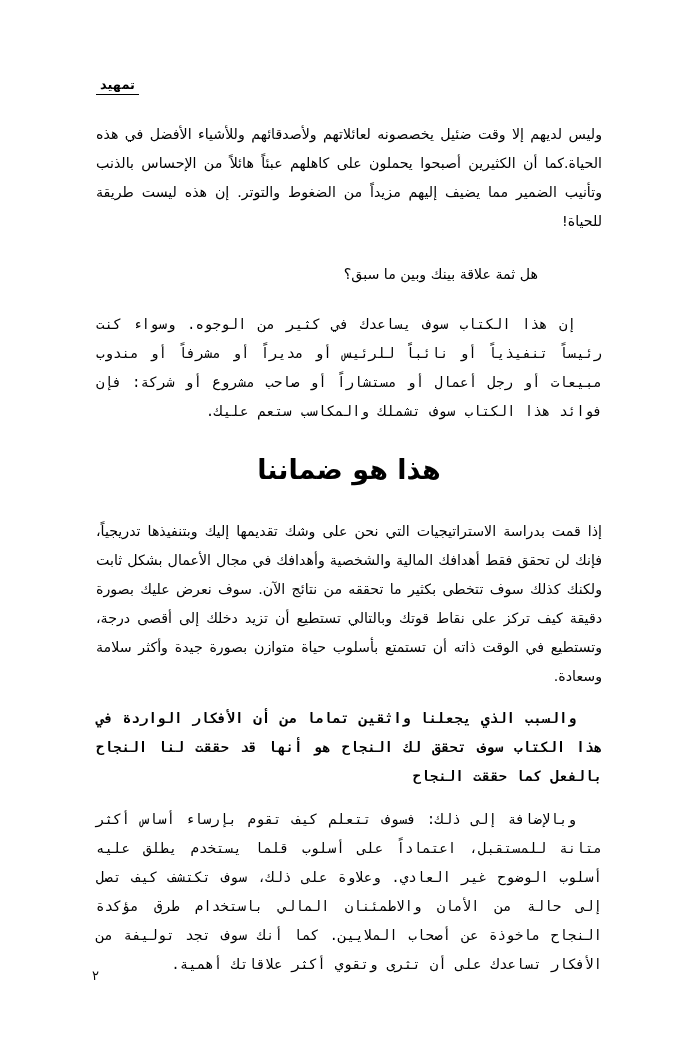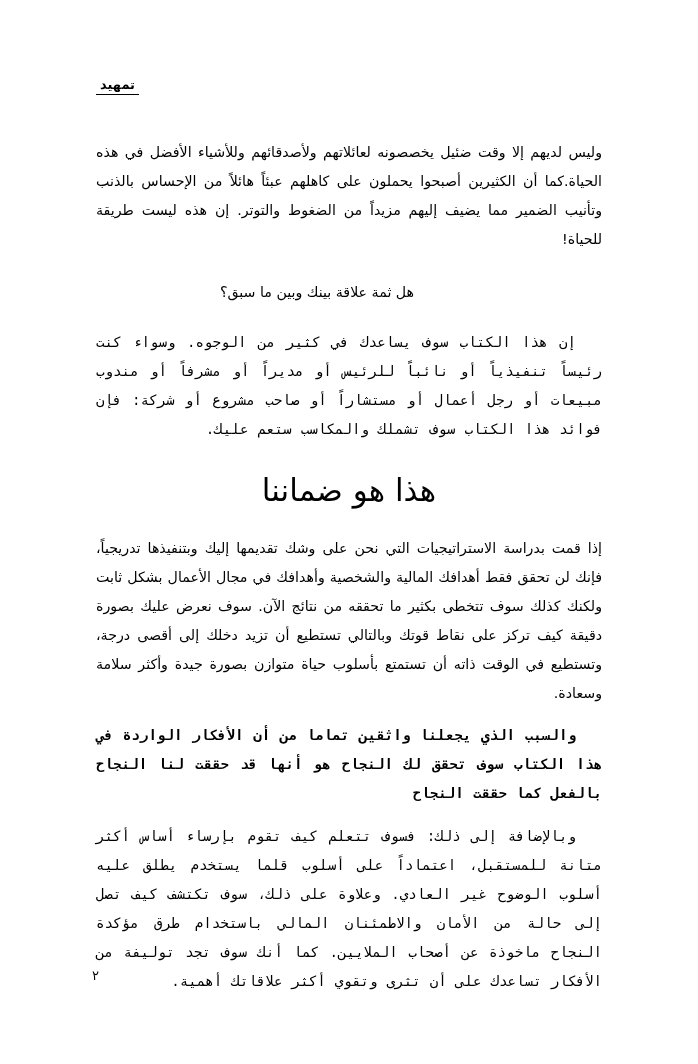--- a/index.html
+++ b/index.html
@@ -38,21 +38,21 @@
     font-size: 13px;
     font-weight: 700;
     letter-spacing: 0.5px;
     line-height: 1.1;
     display: block;
   }
 
   
   .content {
     position: absolute;
-    top: 138px;
+    top: 120px;
     right: 96px;
     left: 96px;
     width: 506px;
   }
 
   p.para {
     margin: 0 0 14px 0;
     font-size: 14.2px;
     line-height: 29px;
     text-align: justify;
@@ -65,30 +65,30 @@
     font-family: Liberation Mono, monospace;
   }
   p.para.bold {
     font-weight: 700;
   }
 
   .q-line {
     margin: 0 0 14px 0;
     font-size: 14.2px;
     line-height: 29px;
-    text-align: center;
+    text-align: right;
     padding-right: 64px;
     direction: rtl;
   }
 
   
   h2.section-heading {
-    margin: 26px 0 24px 0;
-    font-size: 31px;
-    font-weight: 400;
+    margin: 26px 0 30px 0;
+    font-size: 27px;
+    font-weight: 700;
     text-align: center;
     line-height: 1.25;
     direction: rtl;
     letter-spacing: 0.5px;
   }
 
   .spacer-top { height: 10px; }
   .spacer-mid { height: 8px; }
 
   

